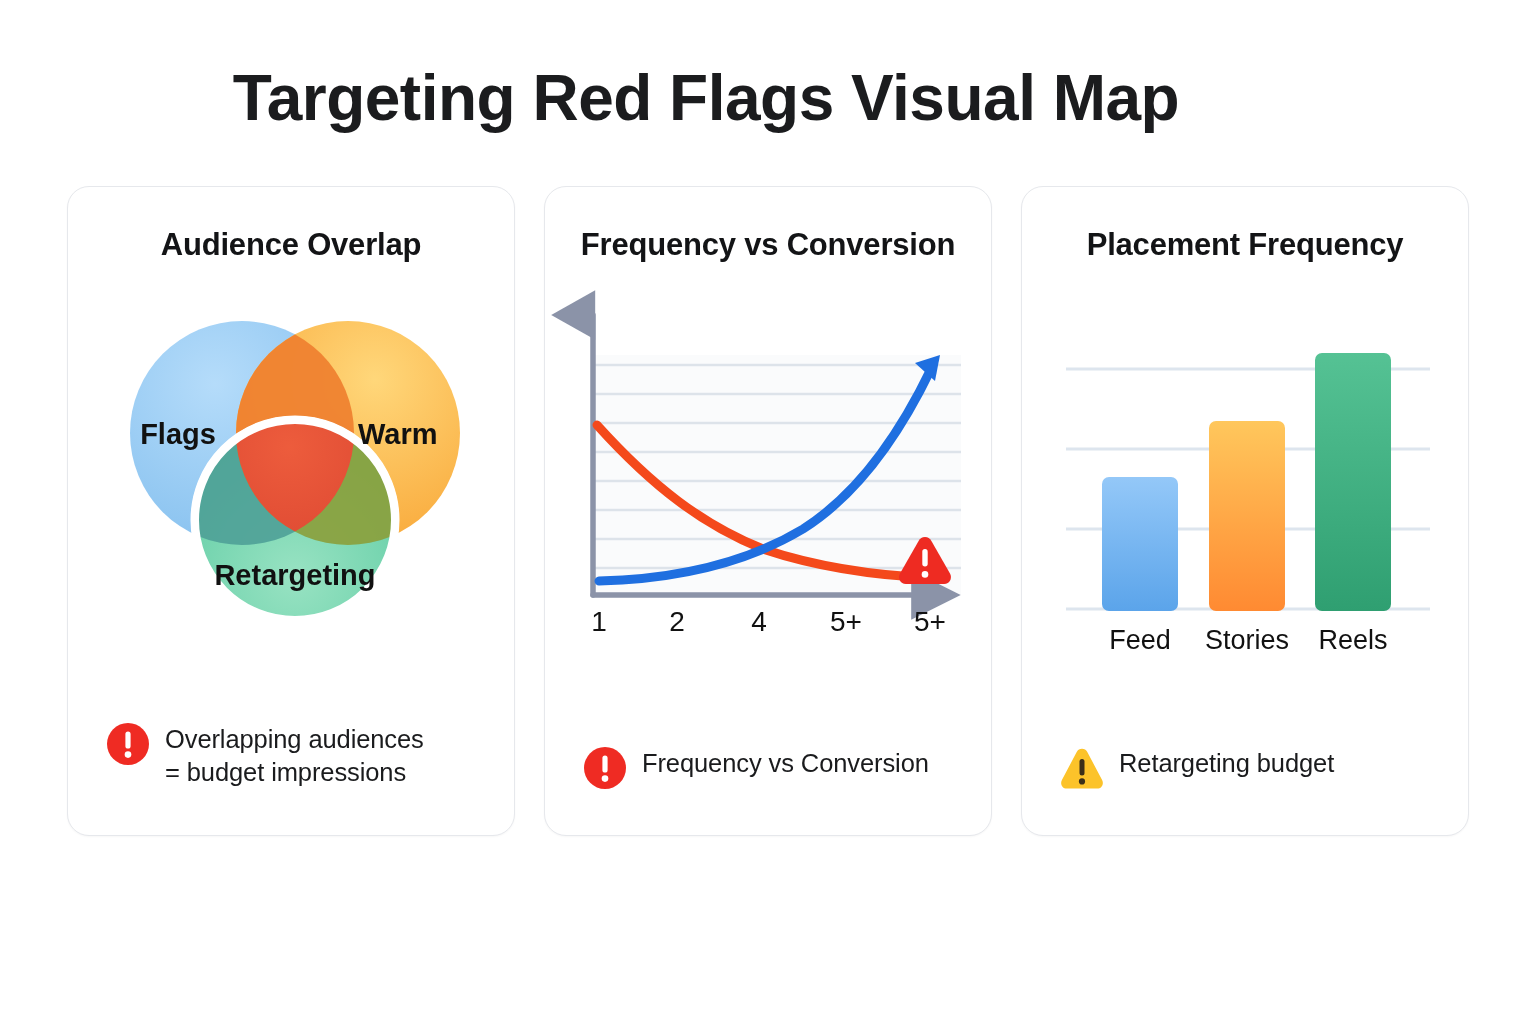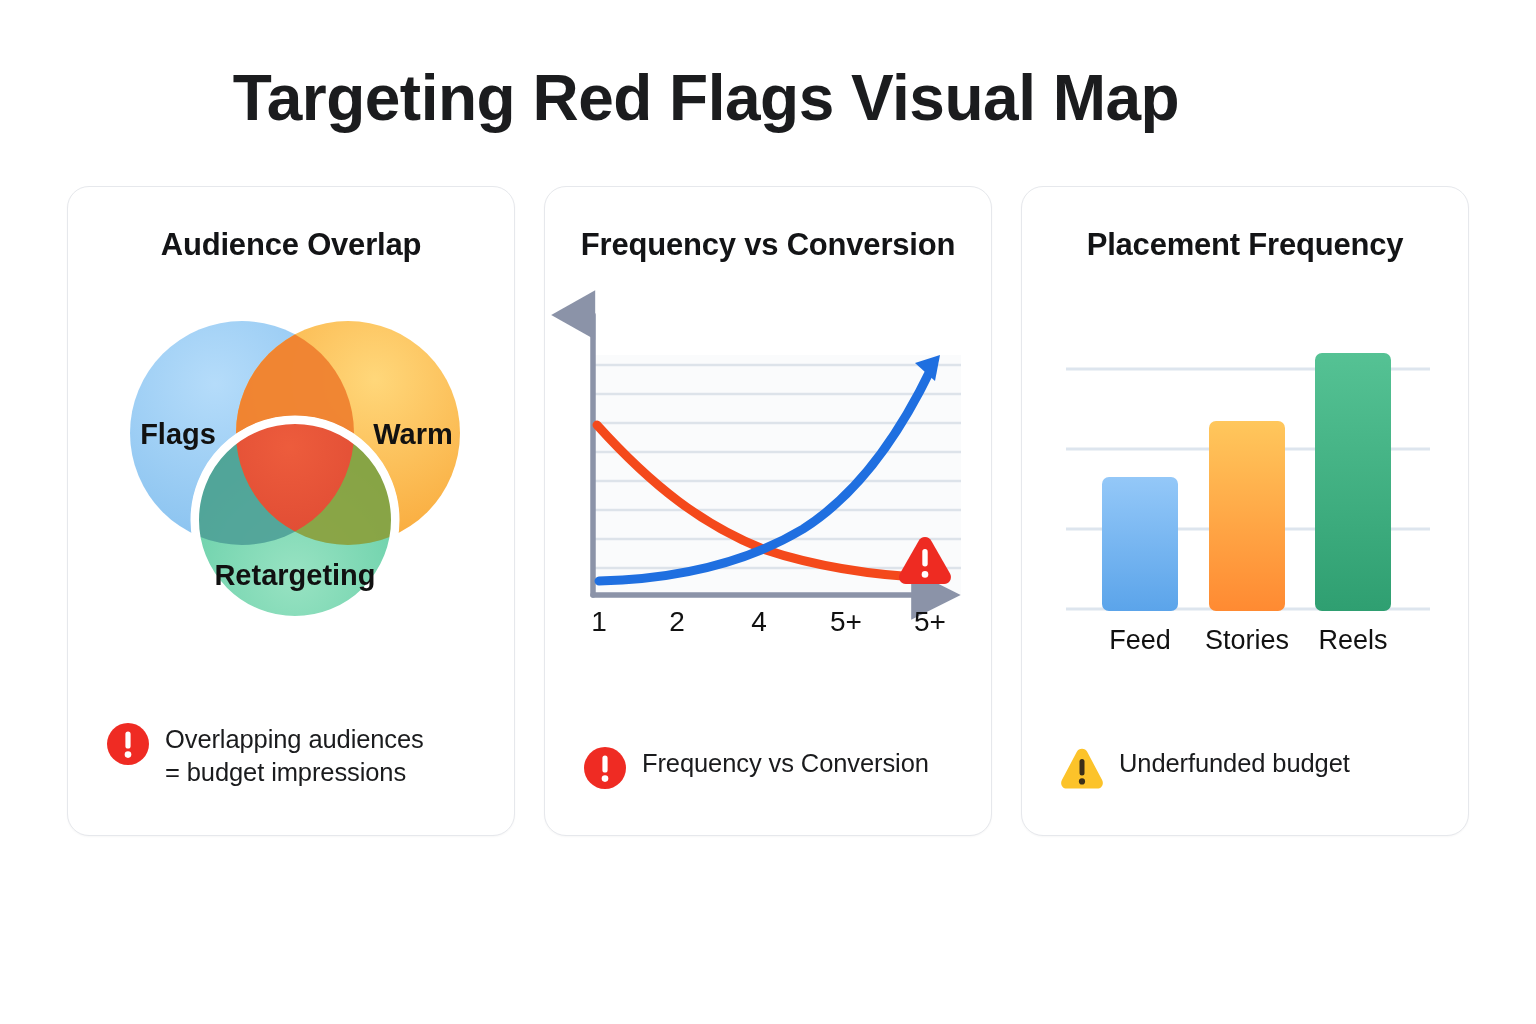--- a/index.html
+++ b/index.html
@@ -150,21 +150,21 @@
               <g clip-path="url(#clipWarm)">
                 <circle cx="203" cy="205" r="140" fill="url(#gRed)" opacity="0.97"></circle>
               </g>
             </g>
           </g>
 
           <circle cx="203" cy="205" r="100" fill="none" stroke="#ffffff" stroke-width="8"></circle>
         </svg>
 
         <div style="position:absolute;left:31px;top:103px;width:110px;text-align:center;font-size:29px;font-weight:700;color:#111;">Flags</div>
-        <div style="position:absolute;left:266px;top:103px;width:110px;text-align:center;font-size:29px;font-weight:700;color:#111;">Warm</div>
+        <div style="position:absolute;left:266px;top:103px;width:110px;text-align:left;font-size:29px;font-weight:700;color:#111;">Warm</div>
         <div style="position:absolute;left:43px;top:244px;width:320px;text-align:center;font-size:29px;font-weight:700;color:#111;">Retargeting</div>
       </div>
 
       <div class="note">
         <svg class="note-icon" viewBox="0 0 44 44">
           <circle cx="22" cy="22" r="21" fill="#ef2b23"></circle>
           <rect x="19.4" y="9.5" width="5.2" height="17" rx="2.6" fill="#ffffff"></rect>
           <circle cx="22" cy="32.6" r="3.3" fill="#ffffff"></circle>
         </svg>
         <div class="note-text">Overlapping audiences
@@ -271,18 +271,18 @@
           </g>
         </svg>
       </div>
 
       <div class="note">
         <svg class="note-icon" viewBox="0 0 44 44">
           <path d="M22 2.8 C24.3 2.8 26.1 4 27.3 6 L42.1 34 C44.2 37.9 41.7 42.6 37.3 42.6 L6.7 42.6 C2.3 42.6 -0.2 37.9 1.9 34 L16.7 6 C17.9 4 19.7 2.8 22 2.8 Z" fill="#fcc32a"></path>
           <rect x="19.5" y="13" width="5" height="16.5" rx="2.5" fill="#3b2f18"></rect>
           <circle cx="22" cy="35.4" r="3.1" fill="#3b2f18"></circle>
         </svg>
-        <div class="note-text">Underfunded budget</div>
+        <div class="note-text">Retargeting budget</div>
       </div>
     </div>
 
   </div>
 </div>
 
 </body></html>

